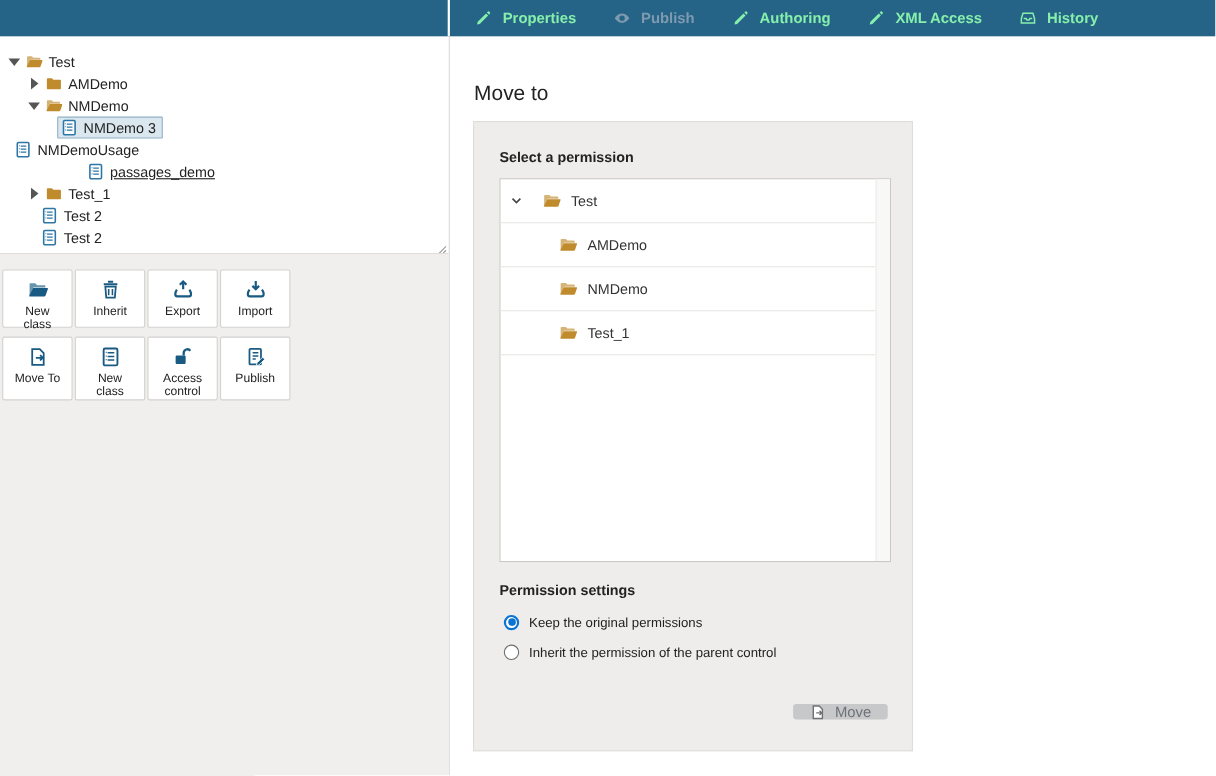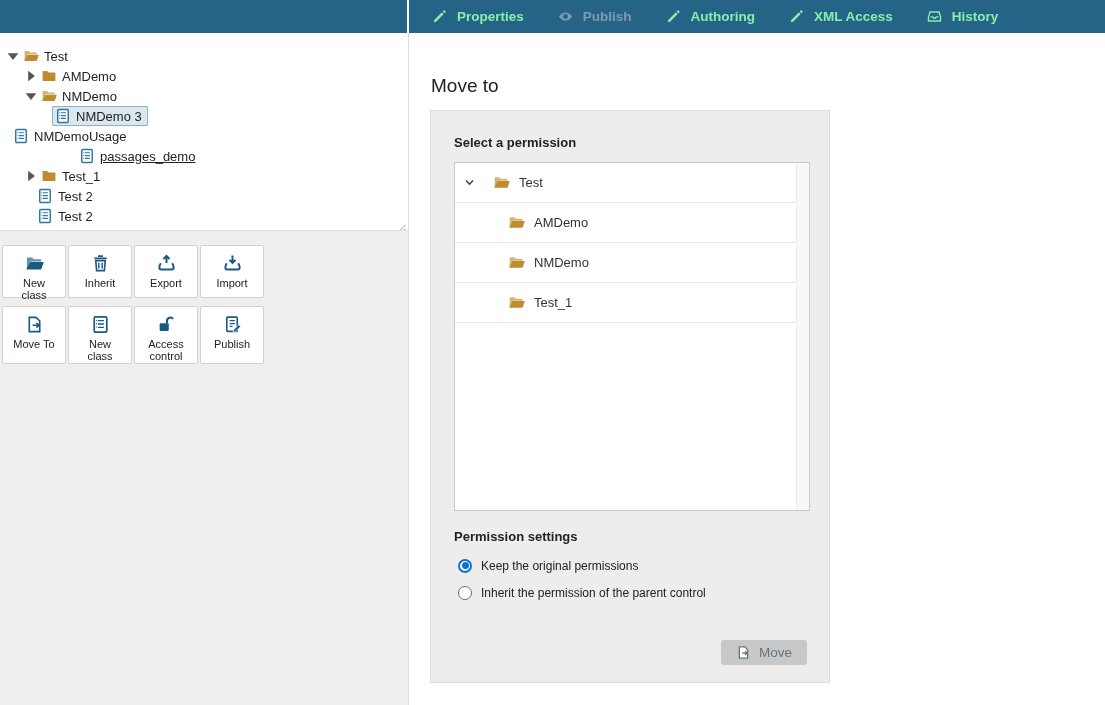--- a/index.html
+++ b/index.html
@@ -68,21 +68,21 @@
   .dest-row .chev svg{width:11px;height:11px;}
   .dest-row.child{padding-left:45px;}
   .dest-row .ic{margin:0 9px 0 8px;}
   .dest-row .ic svg{width:17px;height:17px;}
   .radio-group{position:absolute;left:27px;top:446px;display:flex;flex-direction:column;gap:10px;}
   .radio-row{display:flex;align-items:center;gap:9px;font-size:12px;height:17px;cursor:pointer;}
   .radio{width:14px;height:14px;border-radius:50%;border:1.5px solid #6c6c6c;background:#fff;position:relative;flex:none;}
   .radio.checked{border:2px solid var(--radio);}
   .radio.checked::after{content:"";position:absolute;left:1.5px;top:1.5px;right:1.5px;bottom:1.5px;
                         border-radius:50%;background:var(--radio);}
-  .move-btn{position:absolute;top:529px;right:22px;width:86px;height:25px;background:var(--movebg);
+  .move-btn{position:absolute;top:529px;right:22px;width:86px;height:14px;background:var(--movebg);
             border:none;border-radius:3px;color:var(--movetext);font-size:13.5px;display:flex;
             align-items:center;justify-content:center;gap:8px;font-family:inherit;cursor:default;}
   .move-btn .ic svg{width:15px;height:15px;}
 </style>
 </head>
 <body>
 
 <div class="topbar">
   <div class="topbar-sep"></div>
   <div class="tabs" id="tabs">

